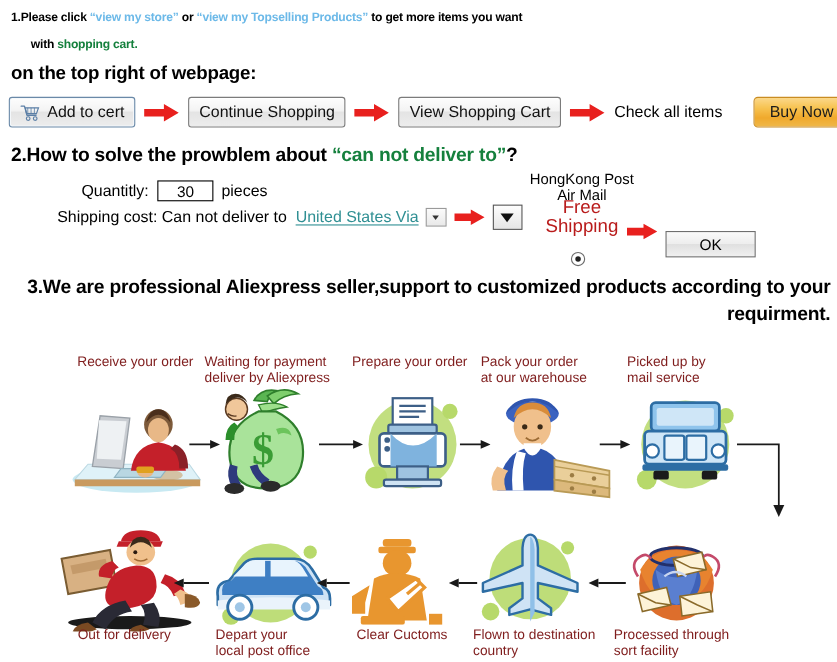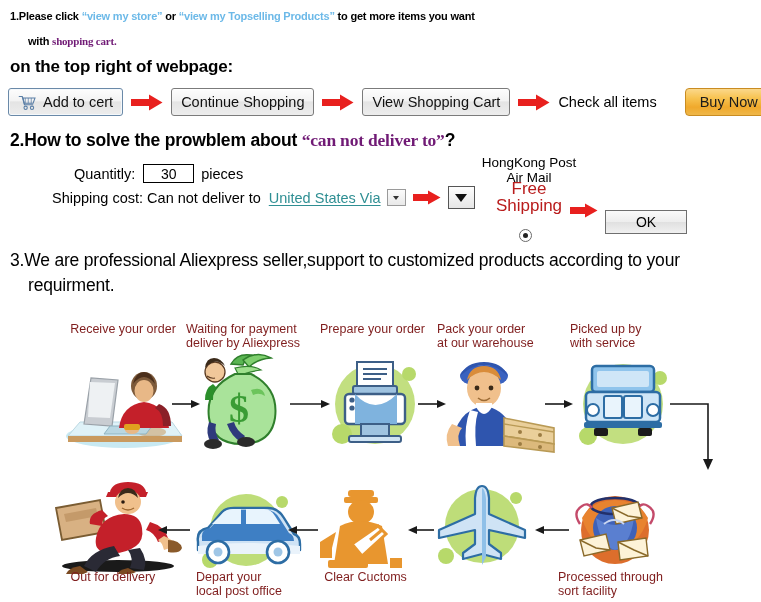--- a/index.html
+++ b/index.html
@@ -22,21 +22,21 @@
     left: 10px;
     top: 4px;
     width: 745px;
     font-size: 11px;
     font-weight: bold;
     line-height: 25px;
     letter-spacing: -0.2px;
   }
   .sec1 .ln2 { display: block; padding-left: 18px; }
   .blue { color: #6cb9e8; }
-  .red  { color: #701a75; font-family: Liberation Serif, serif; }
+  .red  { color: #15803d; }
 
   .sec1b {
     position: absolute;
     left: 10px;
     top: 57px;
     font-size: 17px;
     font-weight: bold;
     letter-spacing: -0.2px;
   }
 
@@ -179,23 +179,24 @@
     font-size: 14px;
     margin-top: 24px;
   }
 
   
   .sec3 {
     position: absolute;
     left: 10px; top: 248px;
     width: 745px;
     font-size: 17.5px;
-    font-weight: normal;
+    font-weight: bold;
     line-height: 25px;
     letter-spacing: -0.2px;
+    text-align: right;
   }
   .sec3 .ln2 { display:block; padding-left: 18px; }
 
   
   .flow { position: absolute; left: 0; top: 312px; width: 761px; height: 290px; }
   .fnode { position: absolute; }
   .fcap {
     position: absolute;
     font-size: 12.5px;
     line-height: 14px;
@@ -316,21 +317,21 @@
   </div>
   <div class="fcap c" style="left:310px; top:10px; width:125px;">
     <span>Prepare your order</span>
   </div>
   <div class="fcap" style="left:437px; top:10px; width:130px;">
     <span>Pack your order</span><br>
     <span>at our warehouse</span>
   </div>
   <div class="fcap" style="left:570px; top:10px; width:120px;">
     <span>Picked up by</span><br>
-    <span>with service</span>
+    <span>mail service</span>
   </div>
 
   <svg class="fnode" style="left:60px; top:46px;" width="130" height="95" viewBox="0 0 130 95">
     <ellipse cx="64" cy="78" rx="58" ry="12" fill="#c8e9f2"></ellipse>
     <path d="M8 78 L20 64 L112 64 L122 78 Z" fill="#dff2f8" stroke="#bcd9e3" stroke-width="1"></path>
     <path d="M8 78 L8 84 L122 84 L122 78 Z" fill="#c99a5f"></path>
     <ellipse cx="92" cy="74" rx="14" ry="5" fill="#c99a5f" opacity="0.55"></ellipse>
     <path d="M24 66 L31 20 L58 22 L52 68 Z" fill="#c9cdd2" stroke="#9aa1a8" stroke-width="1.2"></path>
     <path d="M30 24 L55 25 L50 60 L28 59 Z" fill="#eef1f3"></path>
     <path d="M50 68 L92 68 L86 76 L44 76 Z" fill="#b9d7e2" stroke="#8fb4c2" stroke-width="1"></path>
@@ -534,18 +535,22 @@
   <div class="fcap c" style="left:48px; top:258px; width:130px;">
     <span>Out for delivery</span>
   </div>
   <div class="fcap" style="left:196px; top:258px; width:110px;">
     <span>Depart your</span><br>
     <span>local post office</span>
   </div>
   <div class="fcap c" style="left:308px; top:258px; width:115px;">
     <span>Clear Cuctoms</span>
   </div>
+  <div class="fcap" style="left:430px; top:258px; width:125px;">
+    <span>Flown to destination</span><br>
+    <span>country</span>
+  </div>
   <div class="fcap" style="left:558px; top:258px; width:130px;">
     <span>Processed through</span><br>
     <span>sort facility</span>
   </div>
 
 </div>
 
 </body></html>

